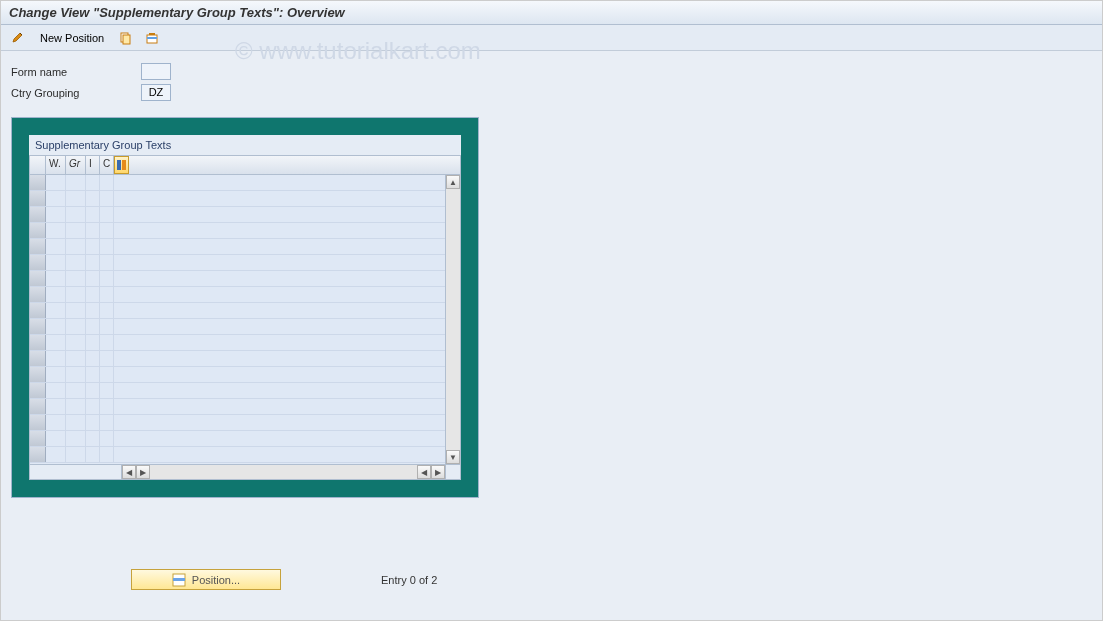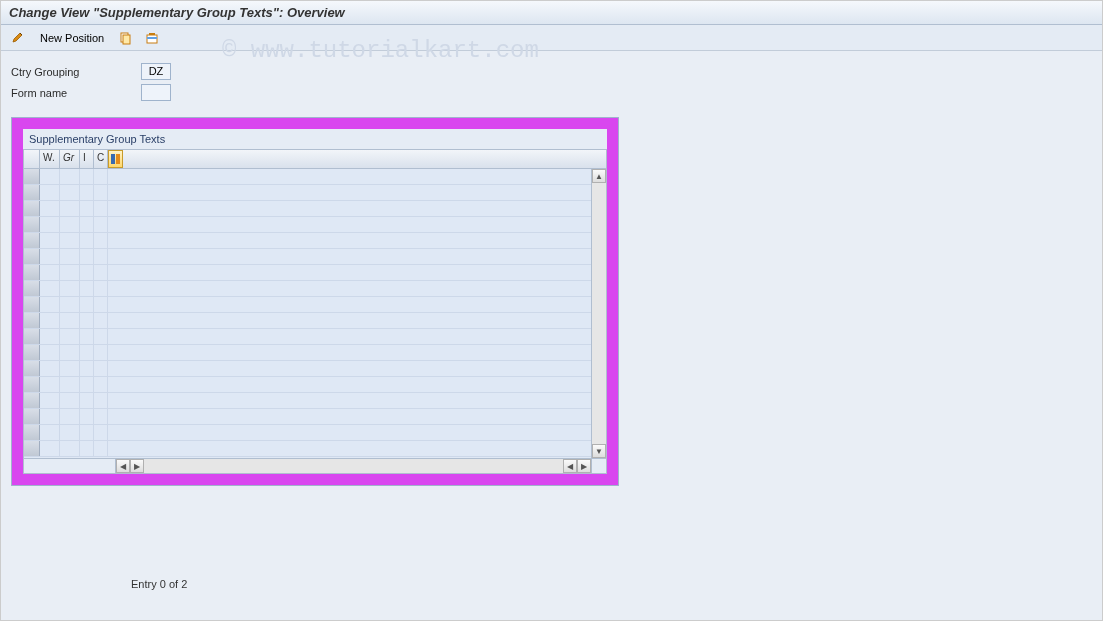--- a/index.html
+++ b/index.html
@@ -53,25 +53,25 @@
       height:20px;
       display:flex;align-items:center;
       border:1px solid transparent;
       border-radius:2px;
     }
     svg { display:block; }
 
     .watermark {
       position:absolute;
       top:36px;
-      left:221px;
+      left:234px;
       font-size:24px;
       color:#cfd8e6;
       pointer-events:none;
-      font-family: Liberation Mono, monospace;
+      font-family: Liberation Sans, sans-serif;
       z-index:90;
     }
 
     .form-block {
       padding:12px 10px 4px 10px;
     }
     .form-row {
       display:flex;
       align-items:center;
       margin-bottom:4px;
@@ -82,24 +82,24 @@
       border:1px solid #9fb3cc;
       height:17px;
       width:30px;
       text-align:center;
       font-size:11px;
       line-height:15px;
     }
 
     .grid-wrap {
       margin:8px 10px;
-      width:608px;
-      background:#d946ef;
+      width:468px;
+      background:#0f766e;
       border:1px solid #9fb3cc;
-      padding:11px;
+      padding:17px;
     }
     .grid-title {
       padding:4px 6px;
       color:#2b4068;
       background:#e5ecf5;
     }
     .grid-head {
       display:flex;
       background:linear-gradient(#f2f5f9,#d9e1ec);
       border:1px solid #b0bed0;
@@ -243,26 +243,26 @@
           <rect x="4" y="2" width="6" height="2" fill="#c77d10"></rect>
         </svg>
     </span>
   </div>
 </div>
 
 <div class="watermark">© www.tutorialkart.com</div>
 
 <div class="form-block">
   <div class="form-row">
+    <span class="form-label">Form name</span>
+    <span class="form-field" style="width:30px"></span>
+  </div>
+  <div class="form-row">
     <span class="form-label">Ctry Grouping</span>
     <span class="form-field">DZ</span>
-  </div>
-  <div class="form-row">
-    <span class="form-label">Form name</span>
-    <span class="form-field" style="width:30px"></span>
   </div>
 </div>
 
 <div class="grid-wrap">
   <div class="grid-title">Supplementary Group Texts</div>
   <div class="grid-head">
     <div class="gh-cell col-sel"></div>
     <div class="gh-cell col-w">W.</div>
     <div class="gh-cell col-gr">Gr</div>
     <div class="gh-cell col-i">I</div>
@@ -452,14 +452,23 @@
         <div class="sb-hbtn">
             <span>▶</span>
           </div>
       </div>
     </div>
     <div style="width:15px;background:#e5ecf5;border-left:1px solid #b0bed0;"></div>
   </div>
 </div>
 
 <div class="footer">
+  <div class="pos-btn">
+    <span class="pic">
+      <svg width="14" height="14">
+          <rect x="1" y="1" width="12" height="12" fill="#fff" stroke="#c6a23c"></rect>
+          <rect x="1" y="5" width="12" height="3" fill="#6aa3e8"></rect>
+        </svg>
+    </span>
+    <span>Position...</span>
+  </div>
   <span class="entry-text">Entry 0 of 2</span>
 </div>
 
 </body></html>

